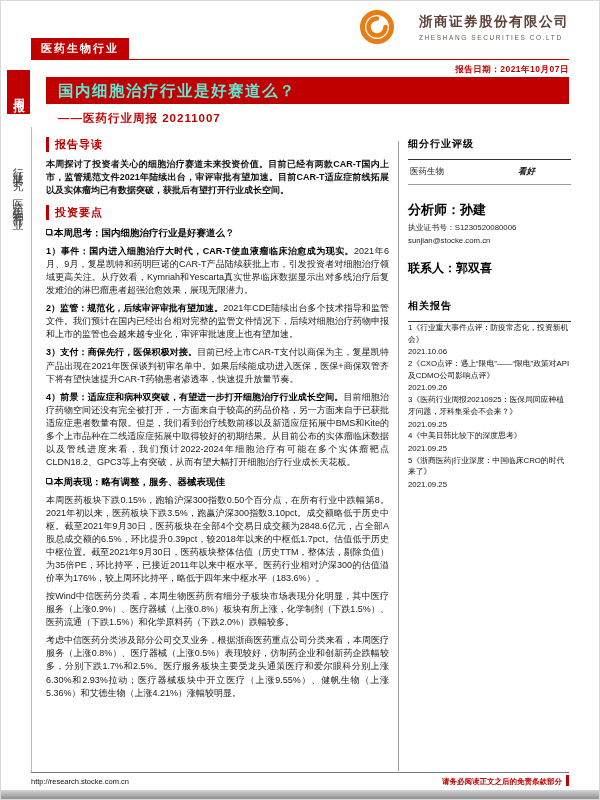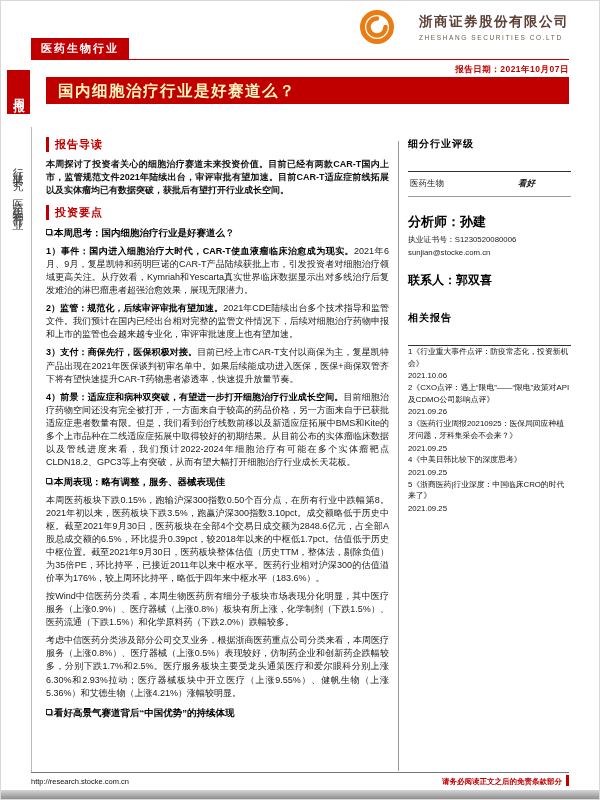--- a/index.html
+++ b/index.html
@@ -15,21 +15,21 @@
   .logo-en { font-size:6.5px; color:#6d5a4e; letter-spacing:1.6px; margin-top:3px; white-space:nowrap; }
   
   .industry-tag {
     position:absolute; top:37px; left:30px; background:#c00000; color:#fff;
     font-size:11px; font-weight:bold; letter-spacing:2px; padding:3px 10px;
   }
   .header-rule { position:absolute; top:58px; left:30px; right:30px; height:0; border-top:1.5px solid #c00000; }
   .report-date { position:absolute; top:63px; right:30px; font-size:8.5px; font-weight:bold; color:#c00000; letter-spacing:0.5px; }
   .title-bar {
     position:absolute; top:76px; left:45px; right:30px; height:27px;
-    background:#c00000; color:#fef9c3; font-size:15.5px; font-weight:bold;
+    background:#c00000; color:#5eead4; font-size:15.5px; font-weight:bold;
     line-height:27px; padding-left:12px; letter-spacing:1.5px;
   }
   .subtitle { position:absolute; top:110px; left:57px; color:#c00000; font-size:11.5px; font-weight:bold; letter-spacing:1px; }
   
   .weekly-tab {
     position:absolute; top:69px; left:6px; width:23px; height:44px; background:#c00000;
     color:#fff; font-size:11.5px; font-weight:bold; writing-mode:vertical-rl;
     display:flex; align-items:center; justify-content:center; letter-spacing:3px;
   }
   .rail-line { position:absolute; left:30px; top:126px; height:645px; width:1px; background:#b9b9b9; }
@@ -44,21 +44,21 @@
     border-left:3px solid #c00000; padding-left:6px; margin:2px 0 6px 0; letter-spacing:1px;
   }
   .lead-para { font-size:9px; font-weight:bold; line-height:1.45; text-align:justify; color:#111; margin-bottom:8px; }
   .bullet-heading { display:flex; align-items:flex-start; gap:2px; font-size:9.5px; font-weight:bold; color:#000; margin:7px 0 5px 0; }
   .bullet-square { flex:0 0 auto; width:6px; height:6px; border:1.3px solid #222; margin-top:2px; box-shadow:1.2px 1.2px 0 #8a8a8a; background:#fff; }
   .para { font-size:9px; line-height:1.45; text-align:justify; color:#1a1a1a; margin-bottom:5px; }
   .para .lead { font-weight:bold; color:#000; }
   
   .divider-v { position:absolute; left:397px; top:140px; height:630px; width:1px; background:#9a9a9a; }
   .sidebar { position:absolute; left:407px; top:136px; width:163px; }
-  .sb-heading { font-size:10px; font-weight:bold; color:#000; letter-spacing:1px; padding-bottom:20px; border-bottom:1.5px solid #333; }
+  .sb-heading { font-size:10px; font-weight:bold; color:#000; letter-spacing:1px; padding-bottom:8px; border-bottom:1.5px solid #333; }
   .rating-row { display:flex; justify-content:space-between; font-size:8.5px; padding:6px 36px 6px 2px; border-bottom:1px solid #9a9a9a; }
   .rating-value { font-style:italic; font-weight:bold; }
   .analyst-block { margin-top:16px; }
   .analyst-line { font-size:13px; font-weight:bold; color:#000; }
   .cert-line, .email-line { font-size:7.8px; color:#222; margin-top:3px; }
   .contact-line { font-size:12px; font-weight:bold; color:#000; margin-top:15px; }
   .sb-heading.reports { margin-top:22px; }
   .report-item { font-size:7.8px; line-height:1.5; color:#111; margin-top:0; }
   .report-item .report-date-line { margin-top:1px; }
   
@@ -82,20 +82,21 @@
     <div>
       <div class="logo-cn">浙商证券股份有限公司</div>
       <div class="logo-en">ZHESHANG SECURITIES CO.LTD</div>
     </div>
   </div>
 
   <div class="industry-tag">医药生物行业</div>
   <div class="header-rule"></div>
   <div class="report-date">报告日期：2021年10月07日</div>
   <div class="title-bar">国内细胞治疗行业是好赛道么？</div>
+  <div class="subtitle">——医药行业周报 20211007</div>
 
   <div class="weekly-tab">周报</div>
   <div class="rail-line"></div>
   <div class="rail-text">行业研究—医药生物行业—</div>
 
   <div class="main">
     <div class="sec-heading">报告导读</div>
     <p class="lead-para">本周探讨了投资者关心的细胞治疗赛道未来投资价值。目前已经有两款CAR-T国内上市，监管规范文件2021年陆续出台，审评审批有望加速。目前CAR-T适应症前线拓展以及实体瘤均已有数据突破，获批后有望打开行业成长空间。</p>
 
     <div class="sec-heading">投资要点</div>
@@ -112,24 +113,20 @@
 
     <div class="bullet-heading">
       <span class="bullet-square"></span>
       <span>本周表现：略有调整，服务、器械表现佳</span>
     </div>
 
     <p class="para">本周医药板块下跌0.15%，跑输沪深300指数0.50个百分点，在所有行业中跌幅第8。2021年初以来，医药板块下跌3.5%，跑赢沪深300指数3.10pct。成交额略低于历史中枢。截至2021年9月30日，医药板块在全部4个交易日成交额为2848.6亿元，占全部A股总成交额的6.5%，环比提升0.39pct，较2018年以来的中枢低1.7pct。估值低于历史中枢位置。截至2021年9月30日，医药板块整体估值（历史TTM，整体法，剔除负值）为35倍PE，环比持平，已接近2011年以来中枢水平。医药行业相对沪深300的估值溢价率为176%，较上周环比持平，略低于四年来中枢水平（183.6%）。</p>
     <p class="para">按Wind中信医药分类看，本周生物医药所有细分子板块市场表现分化明显，其中医疗服务（上涨0.9%）、医疗器械（上涨0.8%）板块有所上涨，化学制剂（下跌1.5%）、医药流通（下跌1.5%）和化学原料药（下跌2.0%）跌幅较多。</p>
     <p class="para">考虑中信医药分类涉及部分公司交叉业务，根据浙商医药重点公司分类来看，本周医疗服务（上涨0.8%）、医疗器械（上涨0.5%）表现较好，仿制药企业和创新药企跌幅较多，分别下跌1.7%和2.5%。医疗服务板块主要受龙头通策医疗和爱尔眼科分别上涨6.30%和2.93%拉动；医疗器械板块中开立医疗（上涨9.55%）、健帆生物（上涨5.36%）和艾德生物（上涨4.21%）涨幅较明显。</p>
 
-    <div class="bullet-heading">
-      <span class="bullet-square"></span>
-      <span>看好高景气赛道背后“中国优势”的持续体现</span>
-    </div>
   </div>
 
   <div class="divider-v"></div>
 
   <div class="sidebar">
     <div class="sb-heading">细分行业评级</div>
     <div class="rating-row">
       <span>医药生物</span>
       <span class="rating-value">看好</span>
     </div>

